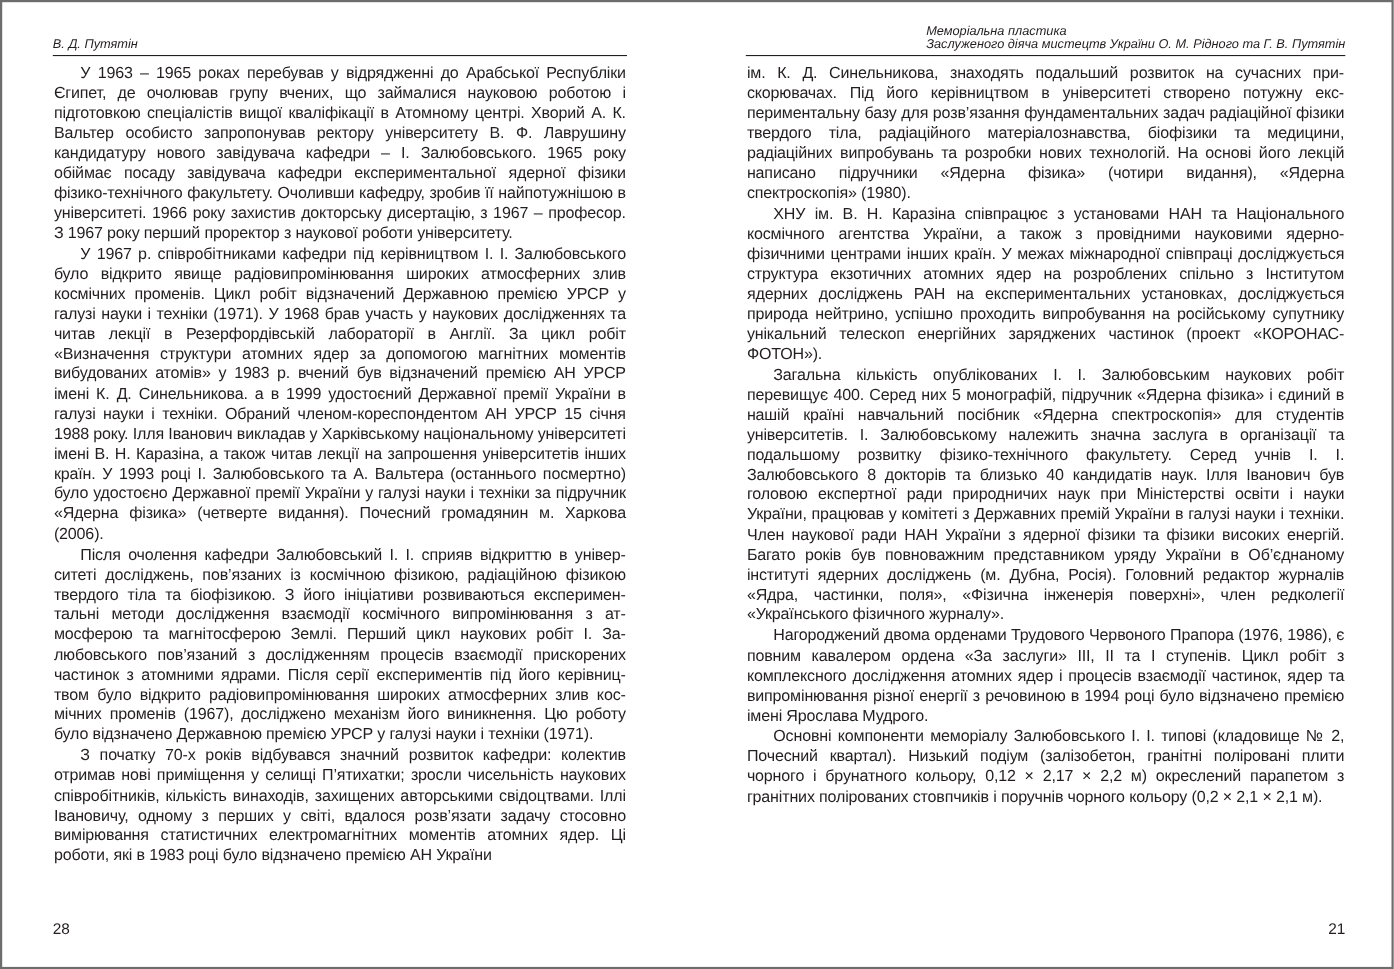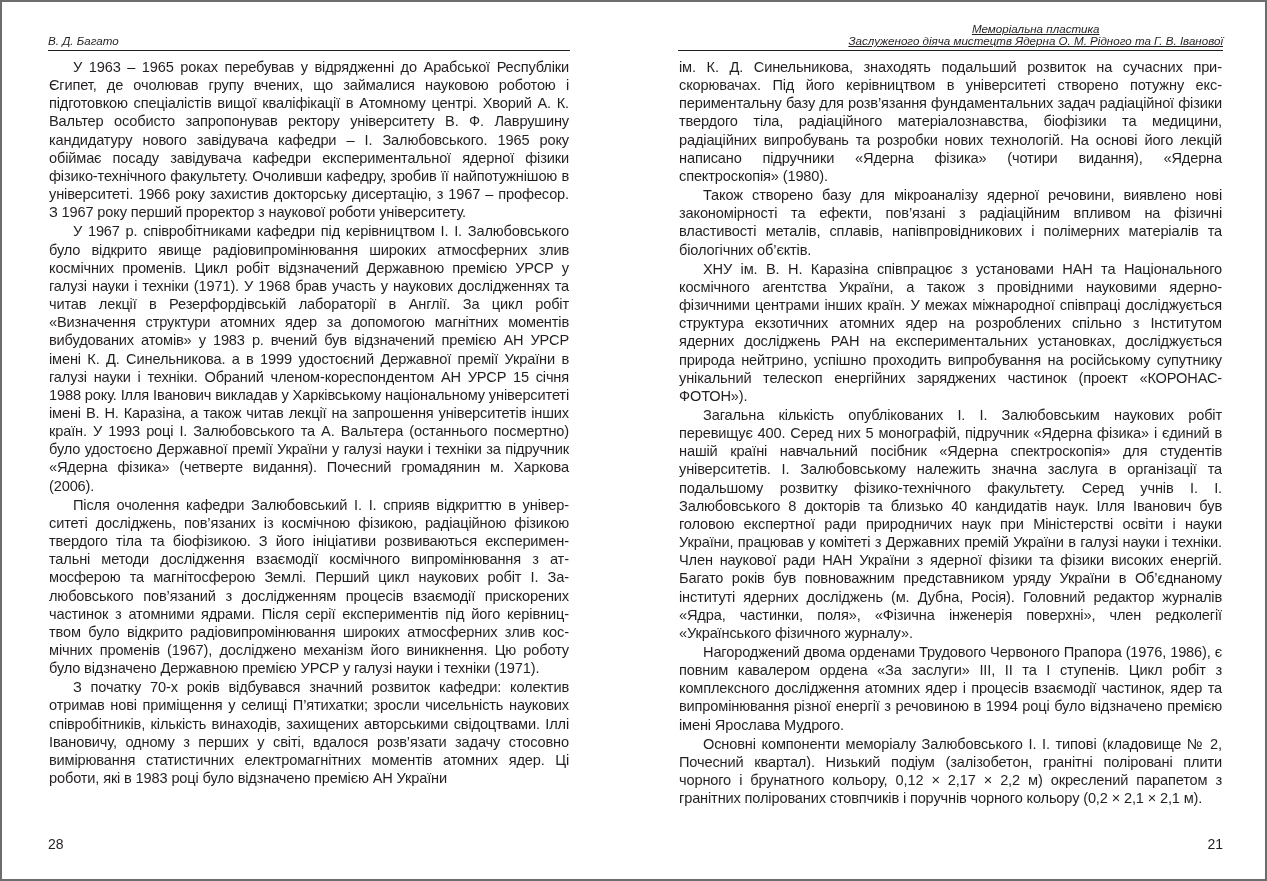--- a/index.html
+++ b/index.html
@@ -46,22 +46,21 @@
     }
     .left .running-head .rh-text {
       position: absolute;
       left: 0;
       bottom: 3px;
     }
     .right .running-head .rh-text {
       position: absolute;
       right: 0;
       bottom: 3px;
-      text-align: center;
-      text-decoration: underline;
+      text-align: left;
     }
     .body-text {
       position: absolute;
       top: 55px;
       left: 0;
       right: 0;
       font-size: 14.6px;
       line-height: 18.15px;
       text-align: justify;
       letter-spacing: -0.15px;
@@ -81,41 +80,40 @@
     .left .folio { left: 0; }
     .right .folio { right: 0; }
   </style>
 </head>
 <body>
 
 <div class="spread">
 
   <div class="page left">
     <div class="running-head">
-      <div class="rh-text">В. Д. Багато</div>
+      <div class="rh-text">В. Д. Путятін</div>
     </div>
     <div class="body-text">
       <p>У 1963 – 1965 роках перебував у відрядженні до Арабської Республіки Єгипет, де очолював групу вчених, що займалися науковою роботою і підготовкою спеціалістів вищої кваліфікації в Атомному центрі. Хворий А. К. Вальтер особисто запропонував ректору університету В. Ф. Лавру­шину кандидатуру нового завідувача кафедри – І. Залюбовського. 1965 року обіймає посаду завідувача кафедри експериментальної ядерної фізики фізико-технічного факультету. Очоливши кафедру, зробив її най­потужнішою в університеті. 1966 року захистив докторську дисертацію, з 1967 – професор. З 1967 року перший проректор з наукової роботи університету.</p>
       <p>У 1967 р. співробітниками кафедри під керівництвом І. І. Залюбовсько­го було відкрито явище радіовипромінювання широких атмосферних злив космічних променів. Цикл робіт відзначений Державною премією УРСР у галузі науки і техніки (1971). У 1968 брав участь у наукових досліджен­нях та читав лекції в Резерфордівській лабораторії в Англії. За цикл робіт «Визначення структури атомних ядер за допомогою магнітних моментів вибудованих атомів» у 1983 р. вчений був відзначений премією АН УРСР імені К. Д. Синельникова. а в 1999 удостоєний Державної премії України в галузі науки і техніки. Обраний членом-кореспондентом АН УРСР 15 січня 1988 року. Ілля Іванович викладав у Харківському національному університеті імені В. Н. Каразіна, а також читав лекції на запрошення уні­верситетів інших країн. У 1993 році І. Залюбовського та А. Вальтера (ос­таннього посмертно) було удостоєно Державної премії України у галузі на­уки і техніки за підручник «Ядерна фізика» (четверте видання). Почесний громадянин м. Харкова (2006).</p>
       <p>Після очолення кафедри Залюбовський І. І. сприяв відкриттю в універ­ситеті досліджень, пов’язаних із космічною фізикою, радіаційною фізикою твердого тіла та біофізикою. З його ініціативи розвиваються експеримен­тальні методи дослідження взаємодії космічного випромінювання з ат­мосферою та магнітосферою Землі. Перший цикл наукових робіт І. За­любовського пов’язаний з дослідженням процесів взаємодії прискорених частинок з атомними ядрами. Після серії експериментів під його керівниц­твом було відкрито радіовипромінювання широких атмосферних злив кос­мічних променів (1967), досліджено механізм його виникнення. Цю роботу було відзначено Державною премією УРСР у галузі науки і техніки (1971).</p>
       <p>З початку 70-х років відбувався значний розвиток кафедри: колектив отримав нові приміщення у селищі П’ятихатки; зросли чисельність нау­кових співробітників, кількість винаходів, захищених авторськими свідоц­твами. Іллі Івановичу, одному з перших у світі, вдалося розв’язати задачу стосовно вимірювання статистичних електромагнітних моментів атомних ядер. Ці роботи, які в 1983 році було відзначено премією АН України</p>
     </div>
     <div class="folio">28</div>
   </div>
 
   <div class="page right">
     <div class="running-head">
       <div class="rh-text">
         <div>Меморіальна пластика</div>
-        <div>Заслуженого діяча мистецтв Ядерна О. М. Рідного та Г. В. Іванової</div>
+        <div>Заслуженого діяча мистецтв України О. М. Рідного та Г. В. Путятін</div>
       </div>
     </div>
     <div class="body-text">
       <p class="cont">ім. К. Д. Синельникова, знаходять подальший розвиток на сучасних при­скорювачах. Під його керівництвом в університеті створено потужну екс­периментальну базу для розв’язання фундаментальних задач радіаційної фізики твердого тіла, радіаційного матеріалознавства, біофізики та ме­дицини, радіаційних випробувань та розробки нових технологій. На ос­нові його лекцій написано підручники «Ядерна фізика» (чотири видання), «Ядерна спектроскопія» (1980).</p>
-      <p>Також створено базу для мікроаналізу ядерної речовини, виявлено нові закономірності та ефекти, пов’язані з радіаційним впливом на фізичні властивості металів, сплавів, напівпровідникових і полімерних матеріалів та біологічних об’єктів.</p>
       <p>ХНУ ім. В. Н. Каразіна співпрацює з установами НАН та Національного космічного агентства України, а також з провідними науковими ядерно-фізичними центрами інших країн. У межах міжнародної співпраці до­сліджується структура екзотичних атомних ядер на розроблених спільно з Інститутом ядерних досліджень РАН на експериментальних установках, досліджується природа нейтрино, успішно проходить випробування на російському супутнику унікальний телескоп енергійних заряджених части­нок (проект «КОРОНАС-ФОТОН»).</p>
       <p>Загальна кількість опублікованих І. І. Залюбовським наукових робіт перевищує 400. Серед них 5 монографій, підручник «Ядерна фізика» і єдиний в нашій країні навчальний посібник «Ядерна спектроскопія» для студентів університетів. І. Залюбовському належить значна заслуга в ор­ганізації та подальшому розвитку фізико-технічного факультету. Серед учнів І. І. Залюбовського 8 докторів та близько 40 кандидатів наук. Ілля Іванович був головою експертної ради природничих наук при Міністерстві освіти і науки України, працював у комітеті з Державних премій України в галузі науки і техніки. Член наукової ради НАН України з ядерної фізики та фізики високих енергій. Багато років був повноважним представником уряду України в Об’єднаному інституті ядерних досліджень (м. Дубна, Росія). Головний редактор журналів «Ядра, частинки, поля», «Фізична інженерія поверхні», член редколегії «Українського фізичного журналу».</p>
       <p>Нагороджений двома орденами Трудового Червоного Прапора (1976, 1986), є повним кавалером ордена «За заслуги» III, II та I ступенів. Цикл робіт з комплексного дослідження атомних ядер і процесів взаємодії час­тинок, ядер та випромінювання різної енергії з речовиною в 1994 році було відзначено премією імені Ярослава Мудрого.</p>
       <p>Основні компоненти меморіалу Залюбовського І. І. типові (кладовище № 2, Почесний квартал). Низький подіум (залізобетон, гранітні поліровані плити чорного і брунатного кольору, 0,12 × 2,17 × 2,2 м) окреслений па­рапетом з гранітних полірованих стовпчиків і поручнів чорного кольору (0,2 × 2,1 × 2,1 м).</p>
     </div>
     <div class="folio">21</div>
   </div>
 
 </div>
 

